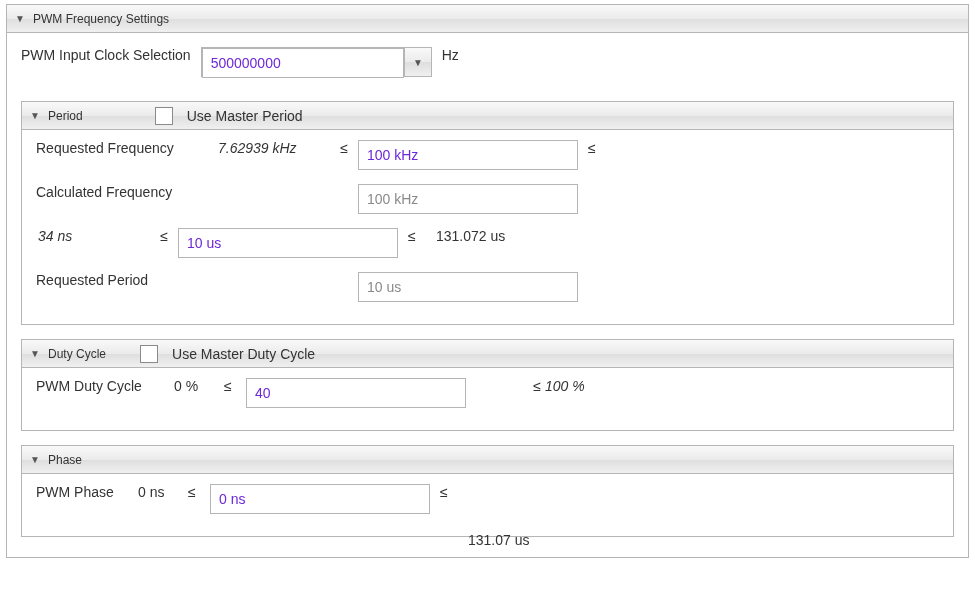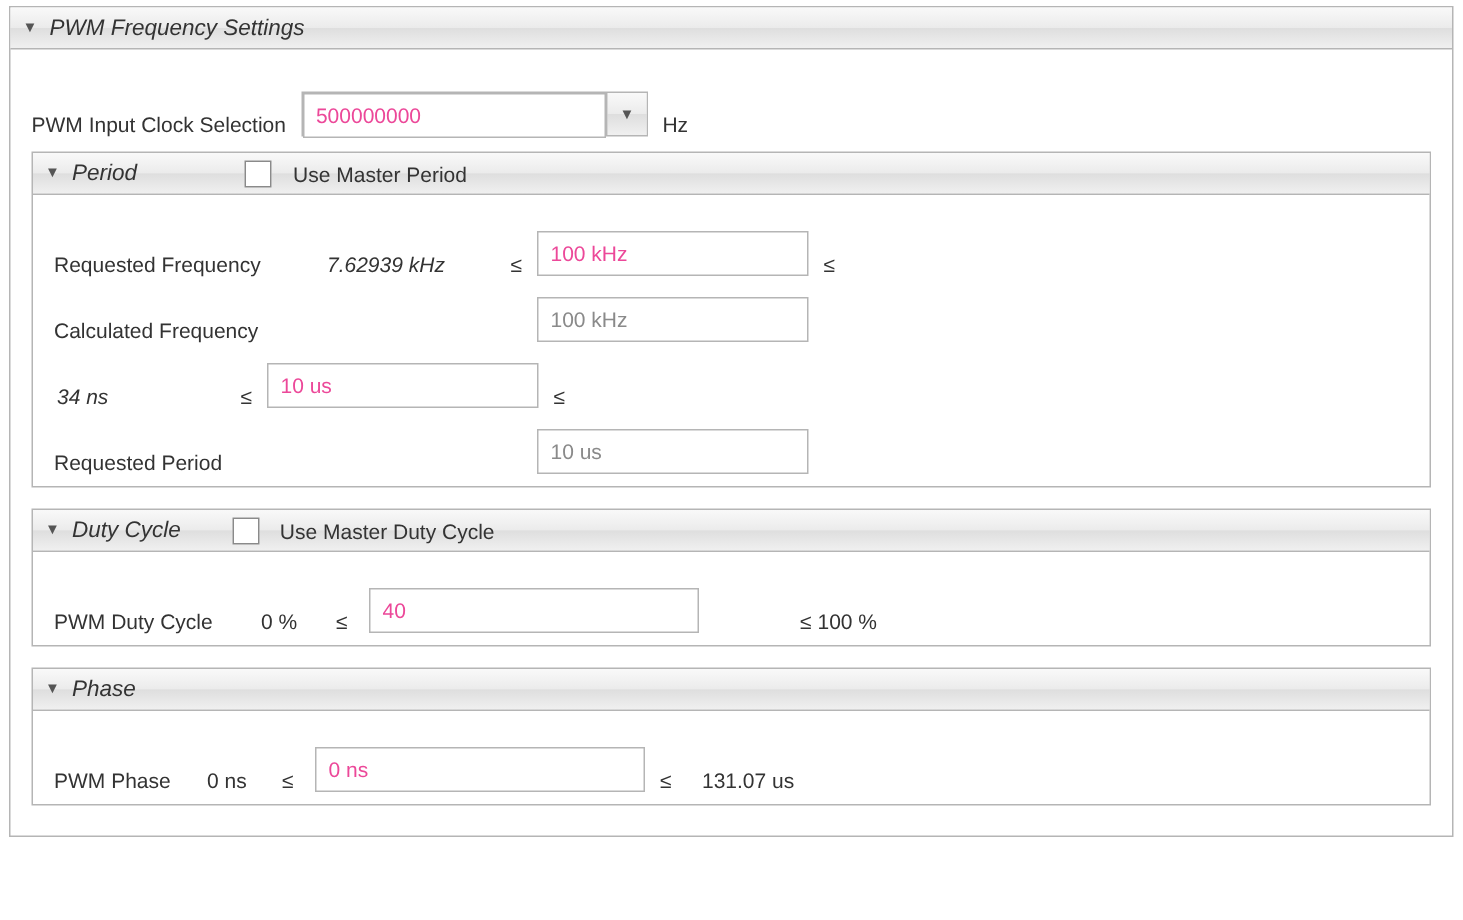--- a/index.html
+++ b/index.html
@@ -28,56 +28,55 @@
     border-bottom: 1px solid #b5b5b5;
     gap: 8px;
   }
   .disclosure {
     font-size: 10px;
     color: #555;
     width: 10px;
     display: inline-block;
   }
   .panel-title {
-    font-size: 15px;
-    font-style: italic;
+    font-size: 12px;
   }
   .panel-body {
     padding: 14px 14px 6px 14px;
   }
   .sub-panel {
     border: 1px solid #b5b5b5;
     margin: 10px 0 14px 0;
   }
   .sub-panel .panel-body {
     padding: 10px 14px 8px 14px;
   }
   .row {
     display: flex;
-    align-items: flex-end;
+    align-items: flex-start;
     height: 44px;
     gap: 10px;
   }
   .label {
     white-space: nowrap;
   }
   .col-label { width: 170px; }
   .col-min   { width: 110px; text-align: left; padding-left: 2px; font-style: italic; }
   .col-op-l  { width: 12px; text-align: right; }
-  .col-input { width: 181px; }
+  .col-input { width: 220px; }
   .col-op-r  { width: 12px; text-align: left; }
   .col-max   { width: 180px; text-align: left; padding-left: 6px; }
 
   input[type="text"] {
     height: 30px;
     border: 1px solid #b5b5b5;
     padding: 0 8px;
     font-size: 14px;
     font-family: inherit;
-    color: #ec4899;
+    color: #6d28d9;
     background: #fff;
     width: 100%;
   }
   input[type="text"].readonly {
     color: #8a8a8a;
   }
   .combo {
     display: inline-flex;
     height: 30px;
     border: 1px solid #b5b5b5;
@@ -161,20 +160,21 @@
             <div class="col-input"><input type="text" class="readonly" readonly="" value="100 kHz" style=""></div>
             <span class="col-op-r"></span>
             <span class="col-max"></span>
           </div>
 
           <div class="row">
             <span class="label col-min">34 ns</span>
             <span class="label col-op-l">≤</span>
             <div class="col-input"><input type="text" value="10 us" style=""></div>
             <span class="label col-op-r">≤</span>
+            <span class="label col-max">131.072 us</span>
           </div>
 
           <div class="row">
             <span class="label col-label">Requested Period</span>
             <span class="col-min"></span>
             <span class="col-op-l"></span>
             <div class="col-input"><input type="text" class="readonly" readonly="" value="10 us" style=""></div>
             <span class="col-op-r"></span>
             <span class="col-max"></span>
           </div>
@@ -189,21 +189,21 @@
           <span class="checkbox"></span>
           <span class="label">Use Master Duty Cycle</span>
         </div>
         <div class="panel-body">
           <div class="row">
             <span class="label" style="width:128px;">PWM Duty Cycle</span>
             <span class="label" style="width:40px;text-align:left;">0 %</span>
             <span class="label" style="width:12px;">≤</span>
             <div style="width:220px;"><input type="text" value="40" style=""></div>
             <span class="label" style="width:65px;text-align:right;">≤</span>
-              <span class="label" style="margin-left:-6px;">100 %</span>
+              <span class="label" style="margin-left:-6px;font-style:italic;">100 %</span>
           </div>
         </div>
       </div>
 
       <div class="sub-panel">
         <div class="panel-header">
           <span class="disclosure">▼</span>
           <span class="panel-title">Phase</span>
         </div>
         <div class="panel-body">

